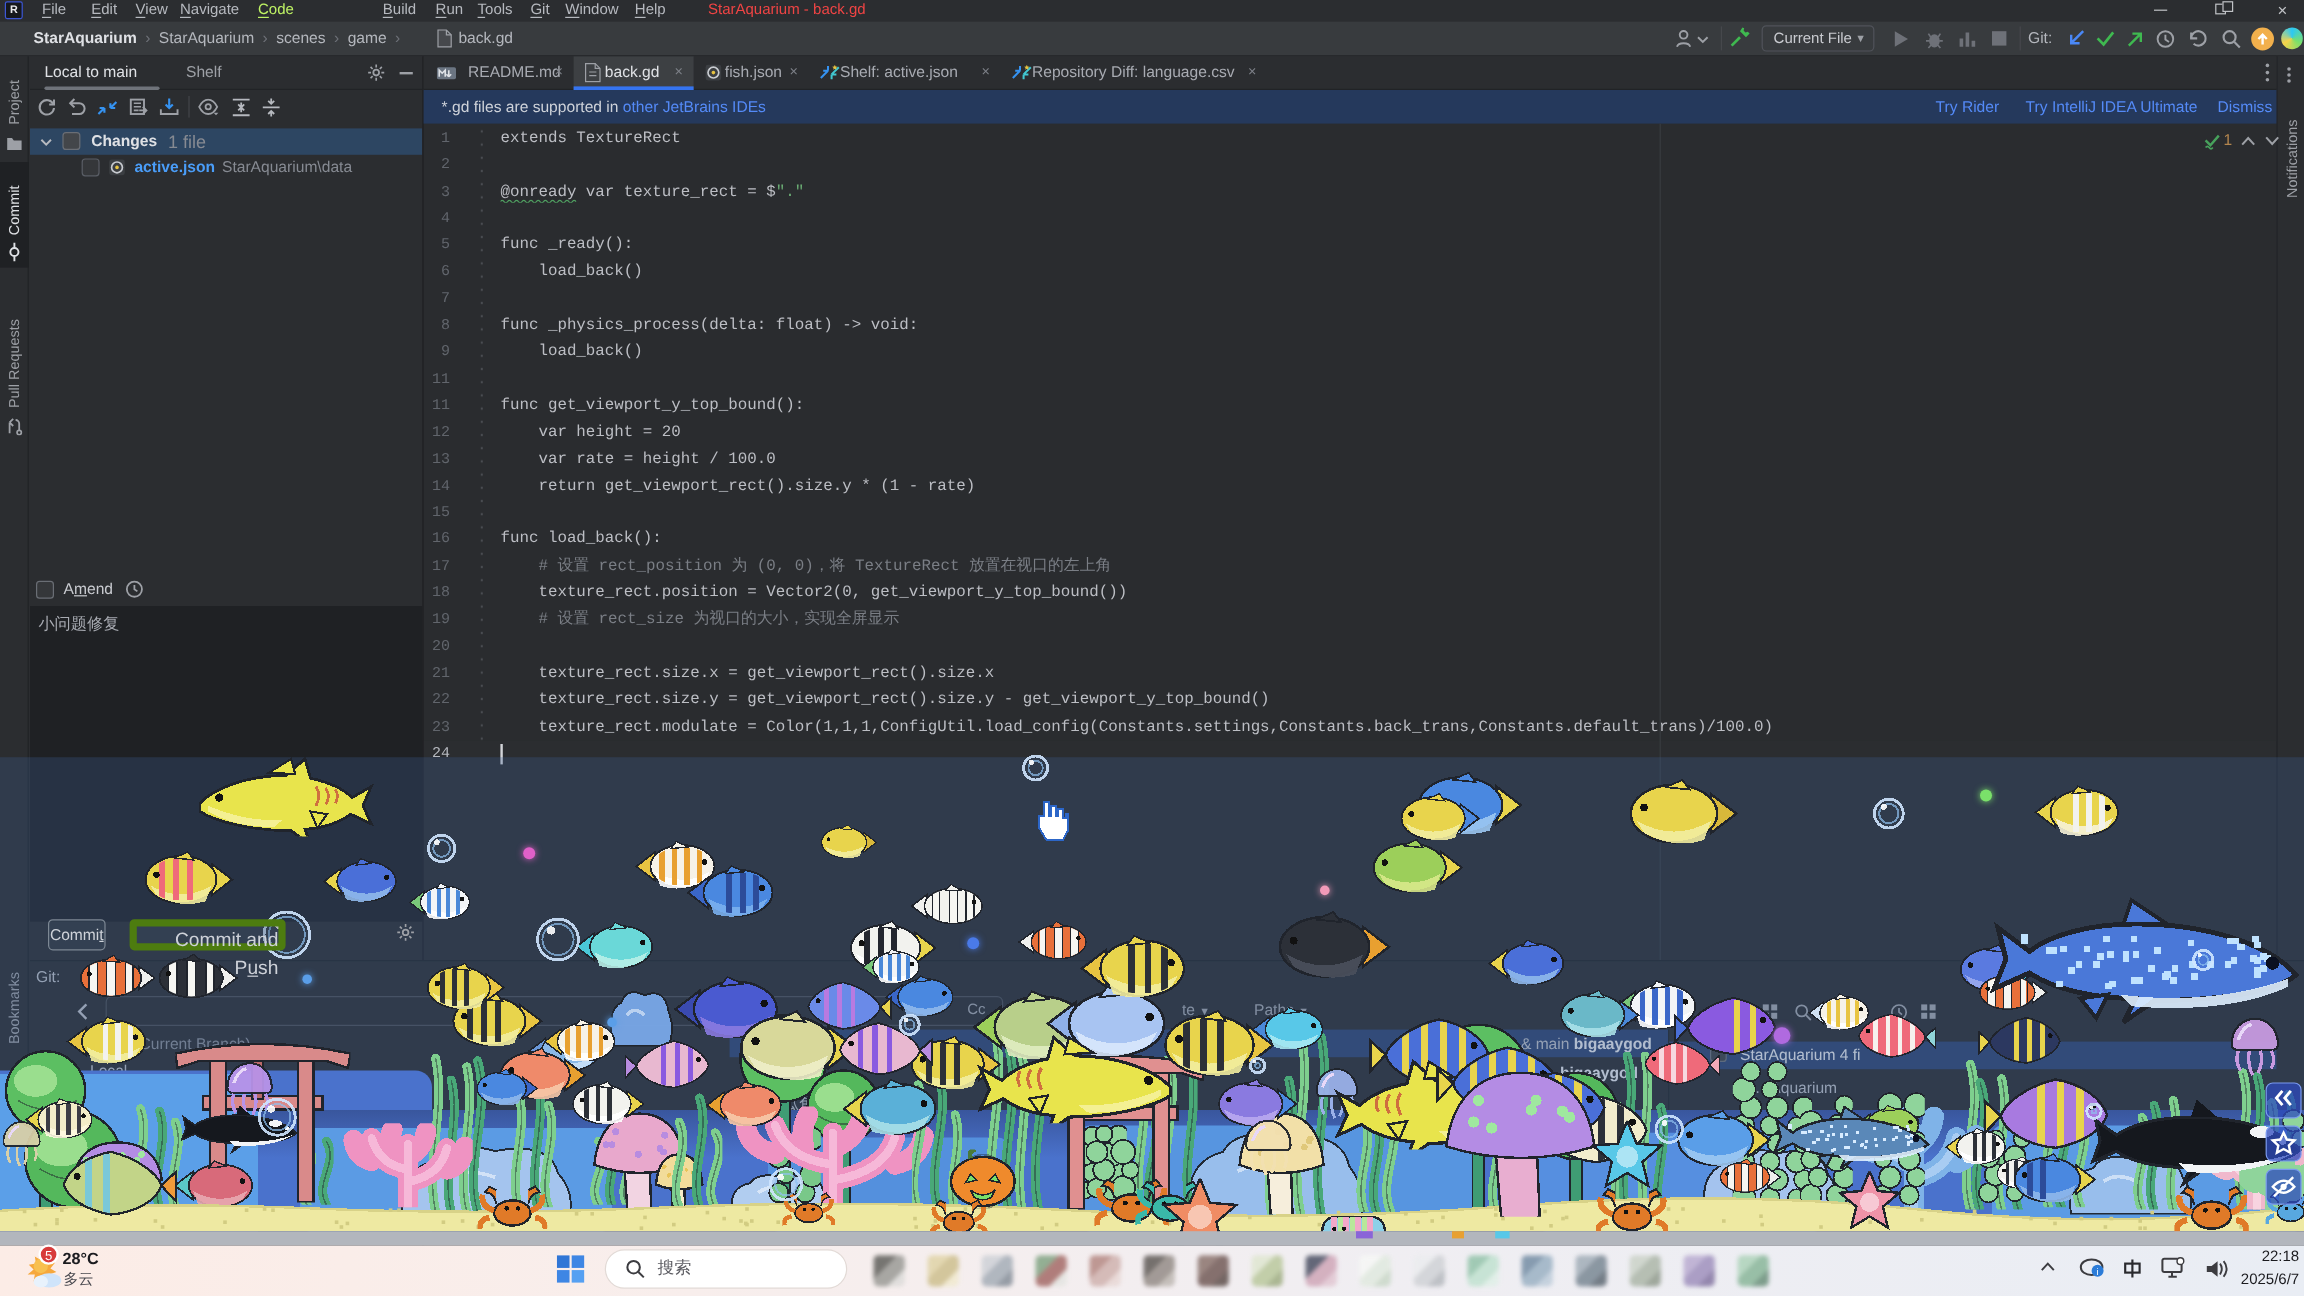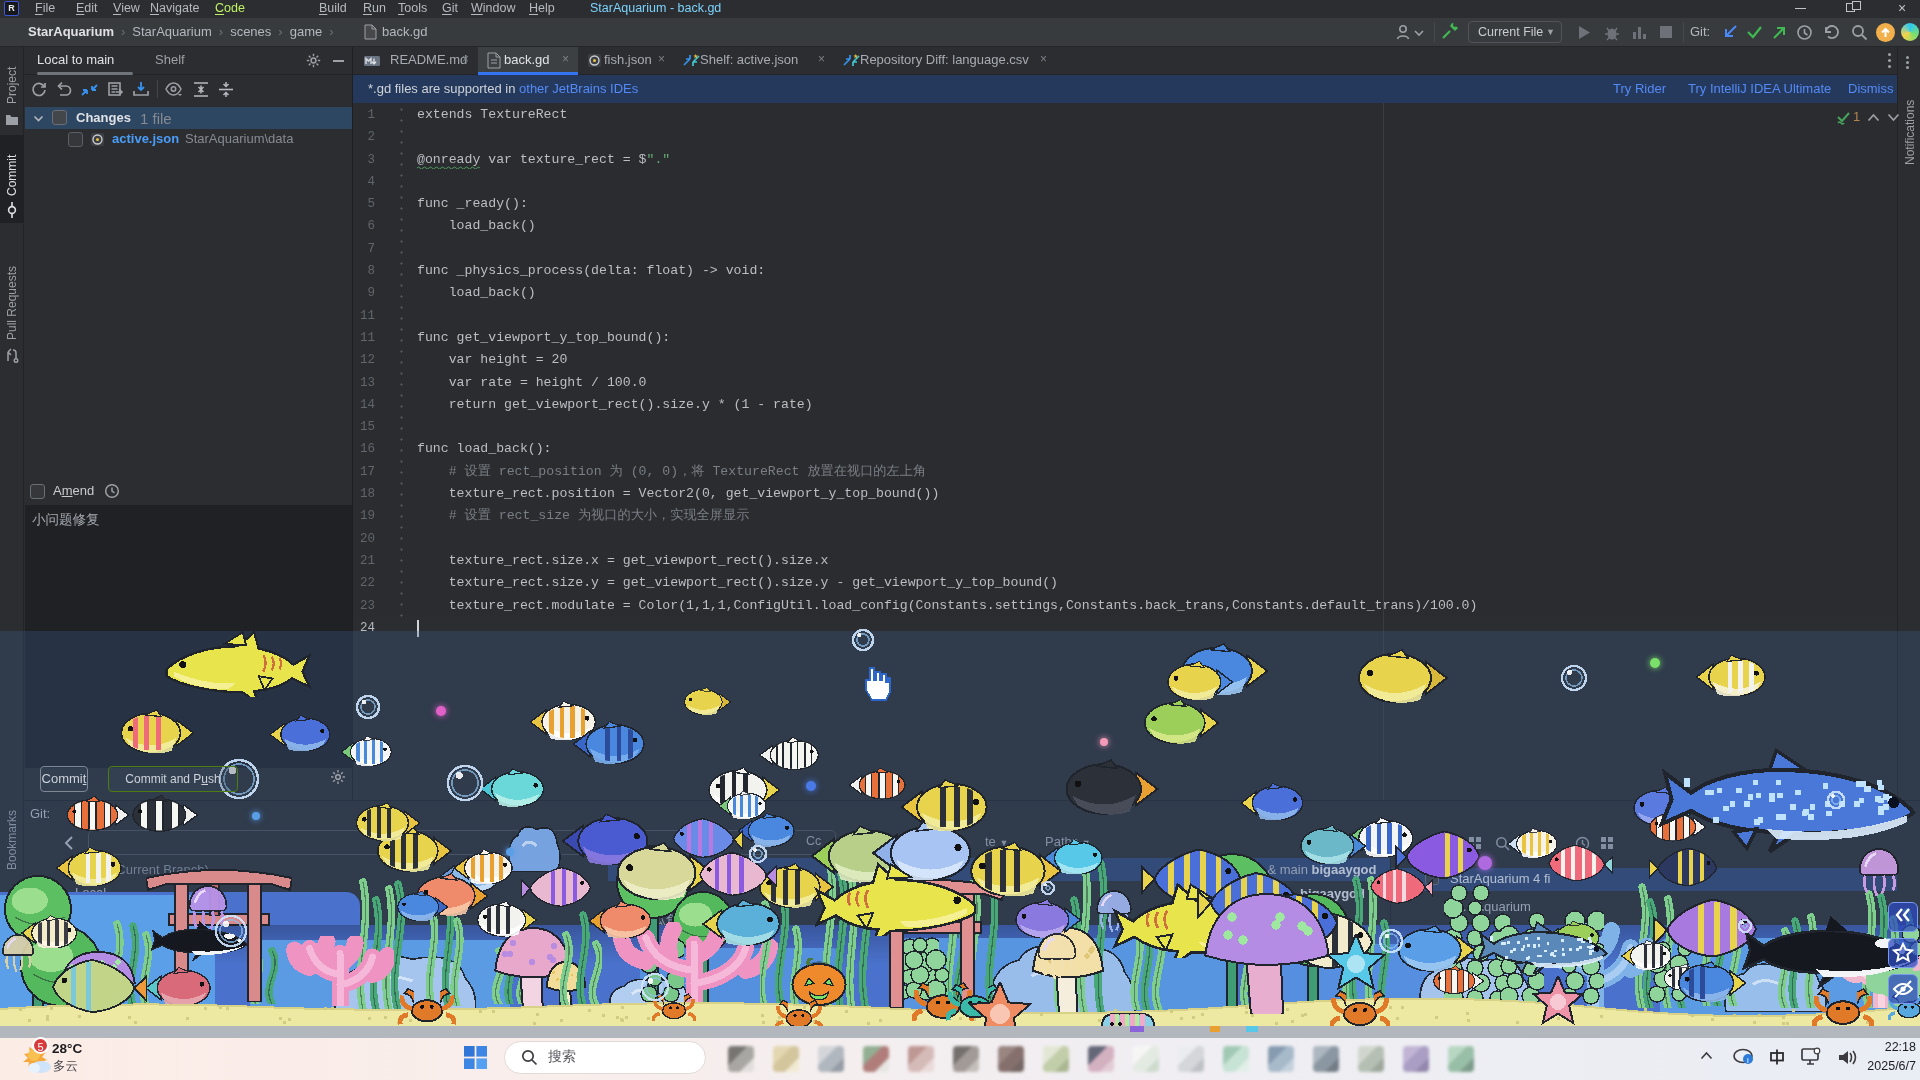--- a/index.html
+++ b/index.html
@@ -17,21 +17,21 @@
 <div class="a" style="left:113px;top:1px;height:16px;font-size:12.5px;color:#b6b9bf"><span style="text-decoration:underline;text-underline-offset:2px">V</span>iew</div>
 <div class="a" style="left:150px;top:1px;height:16px;font-size:12.5px;color:#b6b9bf"><span style="text-decoration:underline;text-underline-offset:2px">N</span>avigate</div>
 <div class="a" style="left:215px;top:1px;height:16px;font-size:12.5px;color:#bef264"><span style="text-decoration:underline;text-underline-offset:2px">C</span>ode</div>
 <div class="a" style="left:259px;top:18px;height:16px;font-size:12.5px;color:#22c55e"><span style="text-decoration:underline;text-underline-offset:2px">R</span>efactor</div>
 <div class="a" style="left:319px;top:1px;height:26px;font-size:12.5px;color:#b6b9bf"><span style="text-decoration:underline;text-underline-offset:2px">B</span>uild</div>
 <div class="a" style="left:363px;top:1px;height:16px;font-size:12.5px;color:#b6b9bf"><span style="text-decoration:underline;text-underline-offset:2px">R</span>un</div>
 <div class="a" style="left:398px;top:1px;height:16px;font-size:12.5px;color:#b6b9bf"><span style="text-decoration:underline;text-underline-offset:2px">T</span>ools</div>
 <div class="a" style="left:442px;top:1px;height:16px;font-size:12.5px;color:#b6b9bf"><span style="text-decoration:underline;text-underline-offset:2px">G</span>it</div>
 <div class="a" style="left:471px;top:1px;height:16px;font-size:12.5px;color:#b6b9bf"><span style="text-decoration:underline;text-underline-offset:2px">W</span>indow</div>
 <div class="a" style="left:529px;top:1px;height:16px;font-size:12.5px;color:#b6b9bf"><span style="text-decoration:underline;text-underline-offset:2px">H</span>elp</div>
-<div class="a" style="left:590px;top:1px;font-size:12.5px;color:#7dd3fc">StarAquarium - back.gd</div>
+<div class="a" style="left:590px;top:1px;font-size:12.5px;color:#ef4444">StarAquarium - back.gd</div>
 <div class="a" style="left:1795px;top:8px;width:11px;height:1px;background:#c0c2c6"></div>
 <div class="a" style="left:1846px;top:3px;width:9px;height:9px;border:1px solid #c0c2c6"></div>
 <div class="a" style="left:1852px;top:1px;width:9px;height:9px;border:1px solid #c0c2c6;background:#2b2d30"></div>
 <div class="a" style="left:1898px;top:2px;width:13px;height:13px;color:#c0c2c6;font-size:14px;line-height:12px">×</div>
 <div class="a" style="left:0;top:18px;width:1920px;height:29px;background:#383b3e;border-bottom:1px solid #242628"></div>
 <div class="a" style="left:28px;top:24px;height:18px;font-size:13px;color:#b4b7bd"><span style="font-weight:bold;color:#dfe1e5">StarAquarium</span><span style="color:#6e7178;padding:0 7px">›</span><span>StarAquarium</span><span style="color:#6e7178;padding:0 7px">›</span><span>scenes</span><span style="color:#6e7178;padding:0 7px">›</span><span>game</span><span style="color:#6e7178;padding:0 7px">›</span></div>
 <svg class="a" style="left:364px;top:24px" width="13" height="16" viewBox="0 0 13 16">
       <path d="M1 1h7l4 4v10H1z" fill="#46484c" stroke="#9da0a6"></path>
       <path d="M8 1v4h4" fill="none" stroke="#9da0a6"></path>
     </svg>
@@ -2211,21 +2211,21 @@
         <circle cx="9" cy="56" r="9" fill="#8fd49b" stroke="#20242c" stroke-width="1.4"></circle>
         <circle cx="15" cy="41" r="7" fill="#8fd49b" stroke="#20242c" stroke-width="1.4"></circle>
         <circle cx="31" cy="86" r="7" fill="#8fd49b" stroke="#20242c" stroke-width="1.4"></circle>
         <circle cx="37" cy="71" r="9" fill="#8fd49b" stroke="#20242c" stroke-width="1.4"></circle>
         <circle cx="31" cy="56" r="9" fill="#8fd49b" stroke="#20242c" stroke-width="1.4"></circle>
         <circle cx="37" cy="41" r="7" fill="#8fd49b" stroke="#20242c" stroke-width="1.4"></circle>
         <circle cx="31" cy="26" r="9" fill="#8fd49b" stroke="#20242c" stroke-width="1.4"></circle>
       </g>
     </svg>
 <div class="a" style="left:40px;top:766px;width:48px;height:26px;border:1px solid #7d8894;border-radius:4px;background:rgba(60,75,95,0.3);color:#ced2d9;font-size:13px;text-align:center;line-height:24px;z-index:9">Commi<span style="text-decoration:underline">t</span></div>
-<div class="a" style="left:108px;top:766px;width:130px;height:26px;border:1px solid #4d7c0f;border-radius:4px;background:rgba(60,75,95,0.3);color:#ced2d9;font-size:12px;text-align:center;line-height:24px;z-index:9">Commit and P<span style="text-decoration:underline">u</span>sh</div>
+<div class="a" style="left:108px;top:766px;width:130px;height:26px;border:6px solid #4d7c0f;border-radius:4px;background:rgba(60,75,95,0.3);color:#ced2d9;font-size:16px;text-align:right;line-height:24px;z-index:9">Commit and P<span style="text-decoration:underline">u</span>sh</div>
 <svg class="a" style="left:330px;top:769px;z-index:9" width="16" height="16" viewBox="0 0 15 15">
       <circle cx="7.5" cy="7.5" r="2.2" fill="none" stroke="#9da0a6" stroke-width="1.4"></circle>
       <path d="M7.5 1v2.2M7.5 11.8V14M1 7.5h2.2M11.8 7.5H14M3 3l1.6 1.6M10.4 10.4L12 12M12 3l-1.6 1.6M4.6 10.4L3 12" stroke="#9da0a6" stroke-width="1.3"></path>
     </svg>
 <div class="a" style="left:1888px;top:902px;width:30px;height:30px;background:rgba(45,75,190,0.75);border:1px solid #7a9af0;border-radius:6px;z-index:9"></div>
 <svg class="a" style="left:1890px;top:904px;z-index:9" width="26" height="26" viewBox="0 0 26 26">
       <path d="M12 5l-5 6 5 6M19 5l-5 6 5 6" stroke="#fff" stroke-width="2.4" fill="none"></path>
     </svg>
 <div class="a" style="left:1888px;top:938px;width:30px;height:30px;background:rgba(45,75,190,0.75);border:1px solid #7a9af0;border-radius:6px;z-index:9"></div>
 <svg class="a" style="left:1890px;top:940px;z-index:9" width="26" height="26" viewBox="0 0 26 26">

